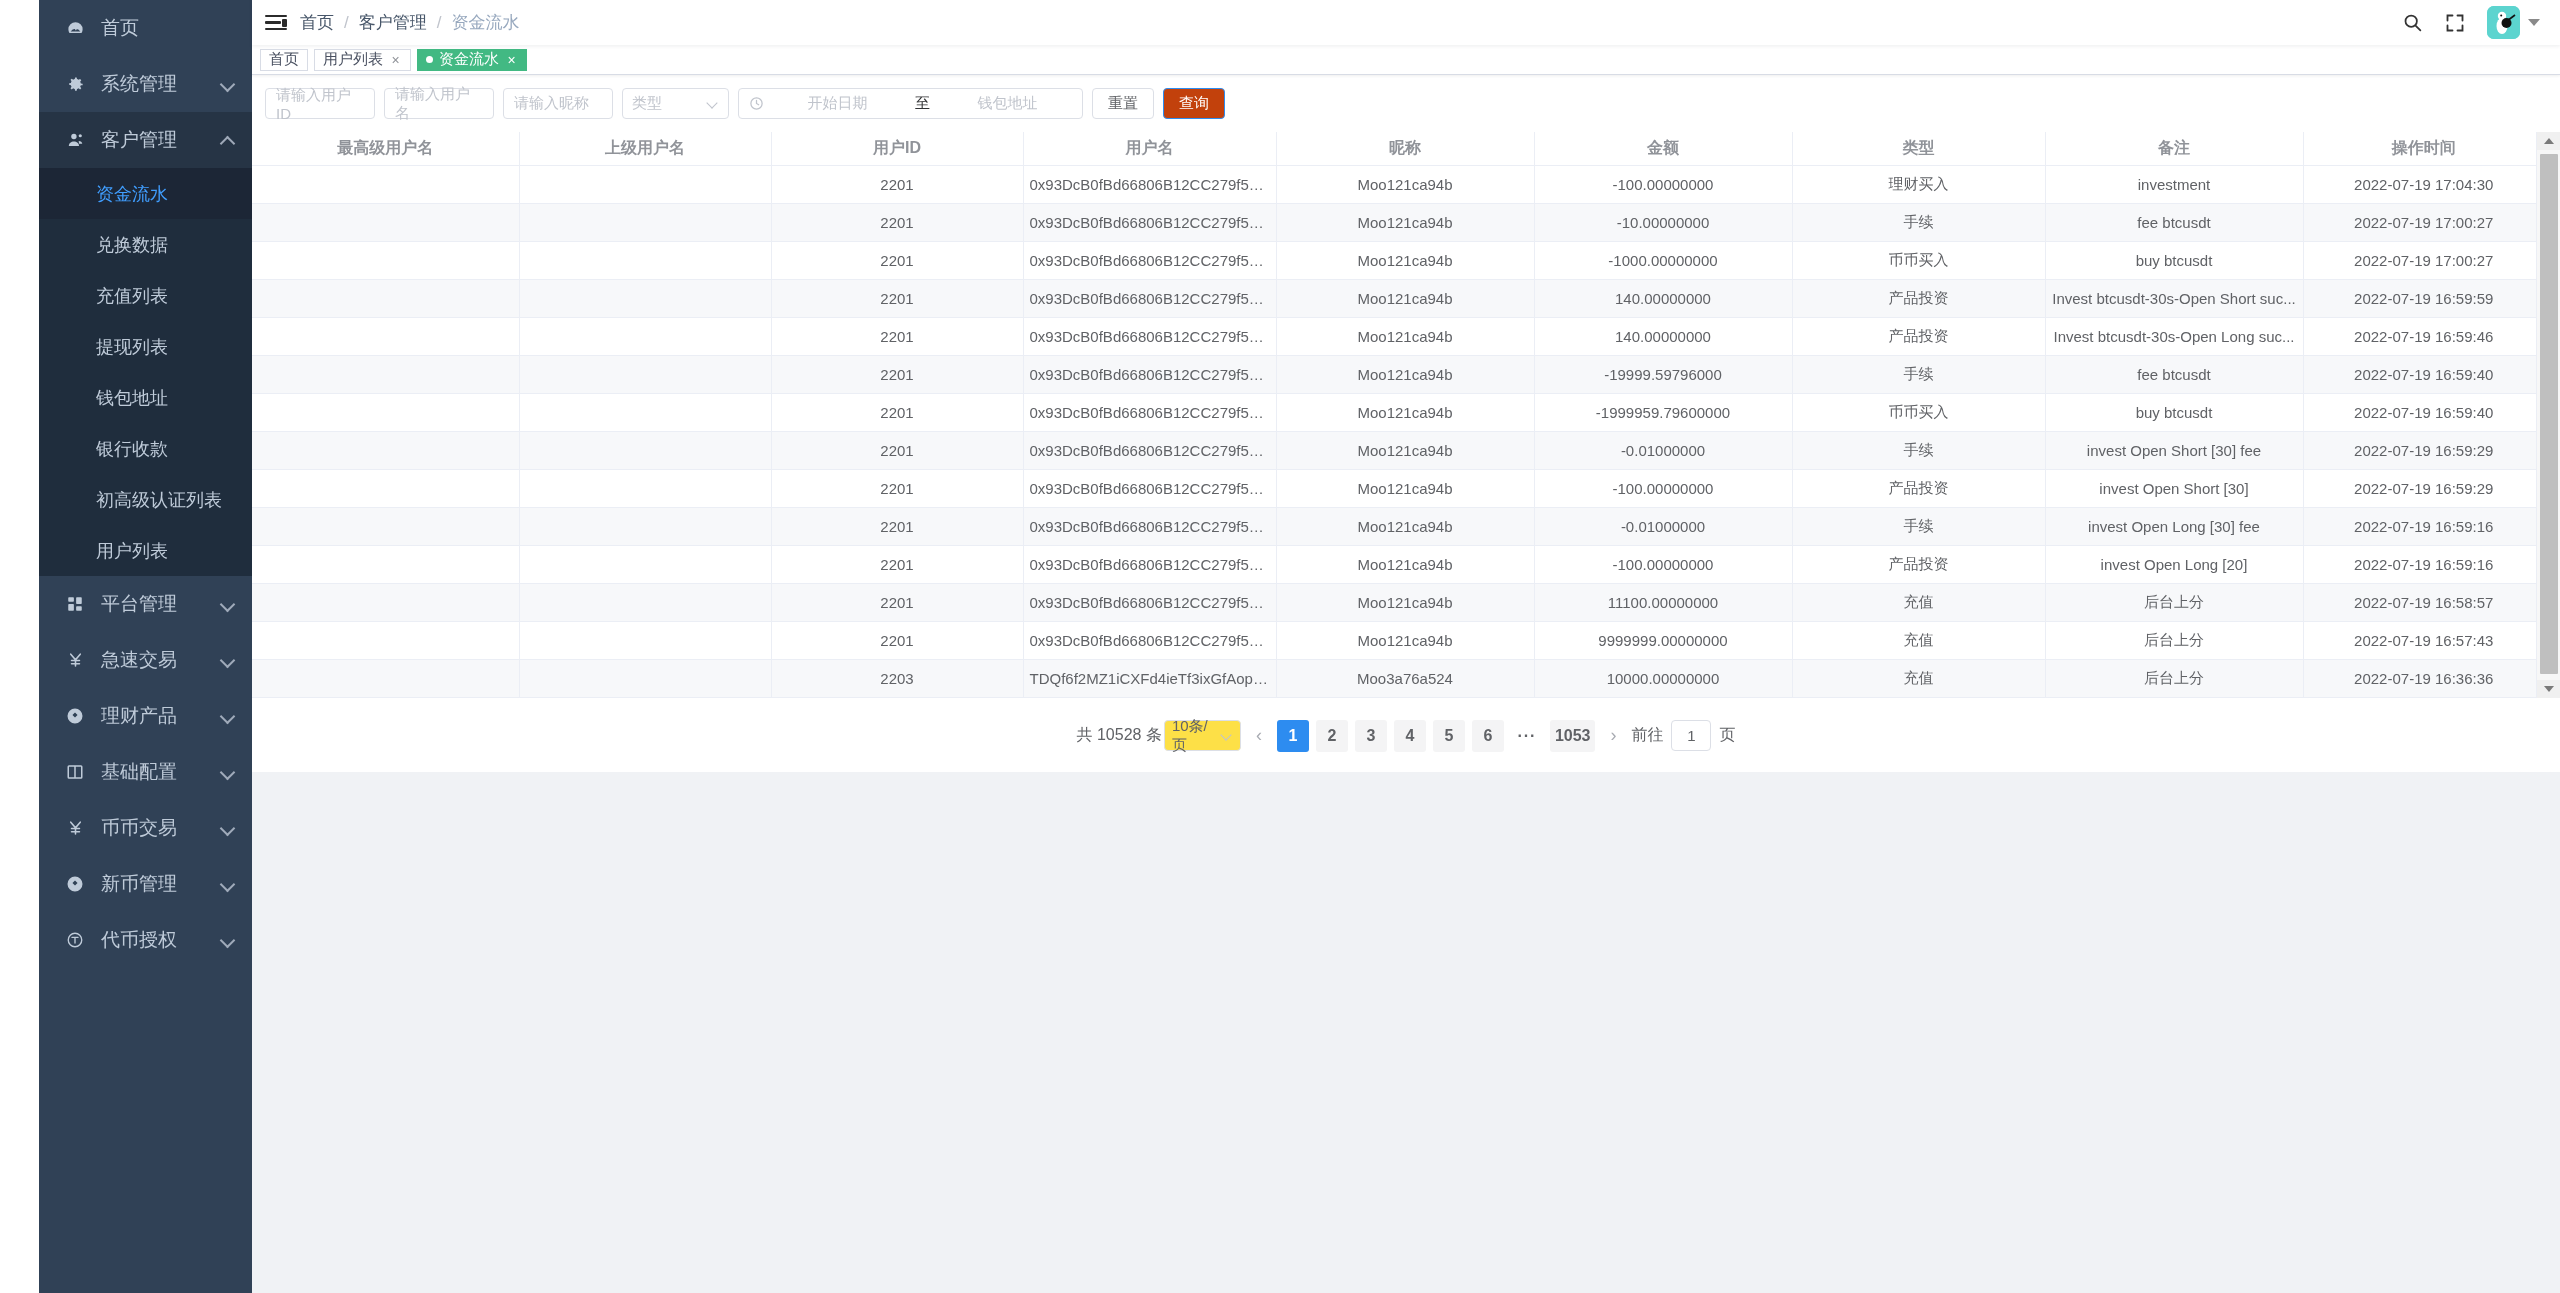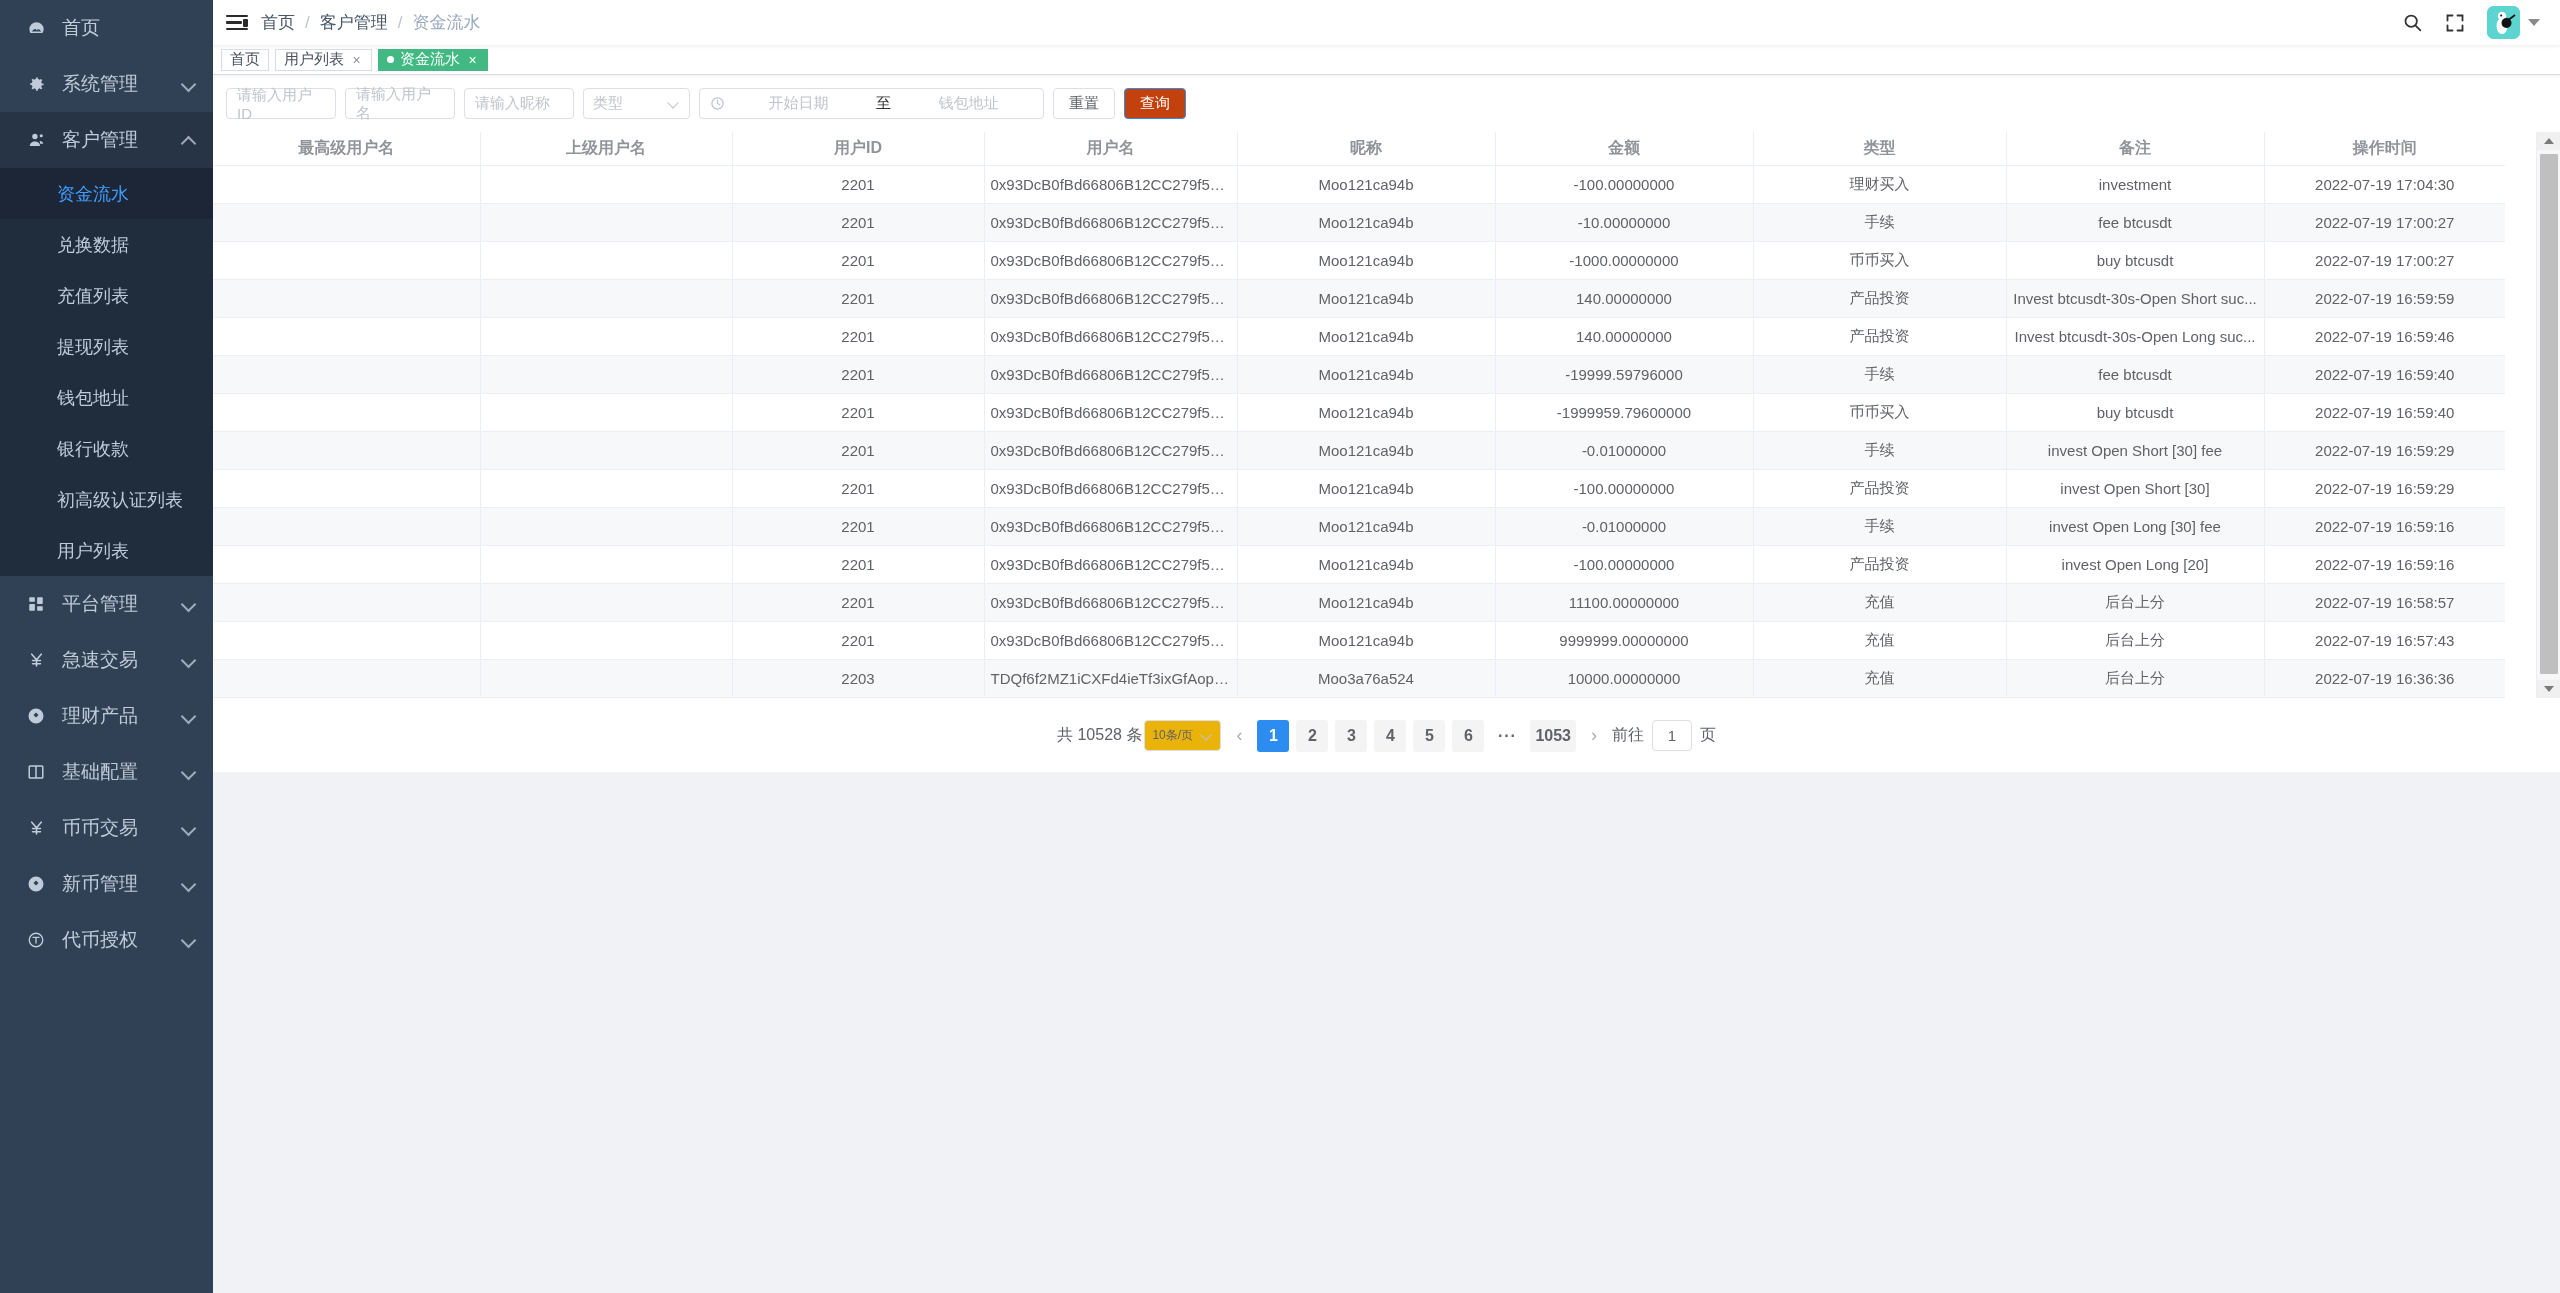--- a/index.html
+++ b/index.html
@@ -2,21 +2,21 @@
 <html><head>
 <meta charset="utf-8">
 <style>
   * { box-sizing: border-box; margin: 0; padding: 0; }
   html, body {
     width: 2560px; height: 1293px;
     font-family: "Liberation Sans", "DejaVu Sans", sans-serif;
     background: #ffffff;
     overflow: hidden;
   }
-  #app { display: flex; width: 2560px; height: 1233px; }
+  #app { display: flex; width: 2560px; height: 1233px; padding-left: 39px; }
 
   
   #sidebar {
     width: 213px; min-width: 213px; height: 1293px;
     background: #304156;
     overflow: hidden;
   }
   .menu-item {
     height: 56px; display: flex; align-items: center;
     padding-left: 22px; color: #bfcbd9; font-size: 19px;
@@ -189,21 +189,21 @@
 
   
   #pagination {
     display: flex; align-items: center; justify-content: center;
     gap: 2px; padding: 22px 0 20px 0; font-size: 16px; color: #606266;
   }
   .pg-total { color: #606266; font-size: 16px; }
   .pg-size {
     height: 31px; width: 77px; border: 1px solid #dcdfe6; border-radius: 4px;
     display: flex; align-items: center; justify-content: space-between;
-    padding: 0 7px; font-size: 12px; color: #606266; background: #eab308;
+    padding: 0 7px; font-size: 15px; color: #606266; background: #fde047;
   }
   .pg-btn {
     min-width: 32px; height: 32px; border-radius: 3px; background: #f4f4f5;
     color: #606266; display: inline-flex; align-items: center; justify-content: center;
     font-size: 16px; font-weight: bold; cursor: pointer; padding: 0 5px;
   }
   .pg-btn.active { background: #2d8cf0; color: #fff; }
   .pg-btn.nav { background: transparent; color: #a8abb2; font-weight: normal; font-size: 18px; }
   .pg-btn.ellipsis { background: transparent; color: #606266; letter-spacing: 1px; }
   .pg-jump { display: flex; align-items: center; gap: 8px; font-size: 16px; }

